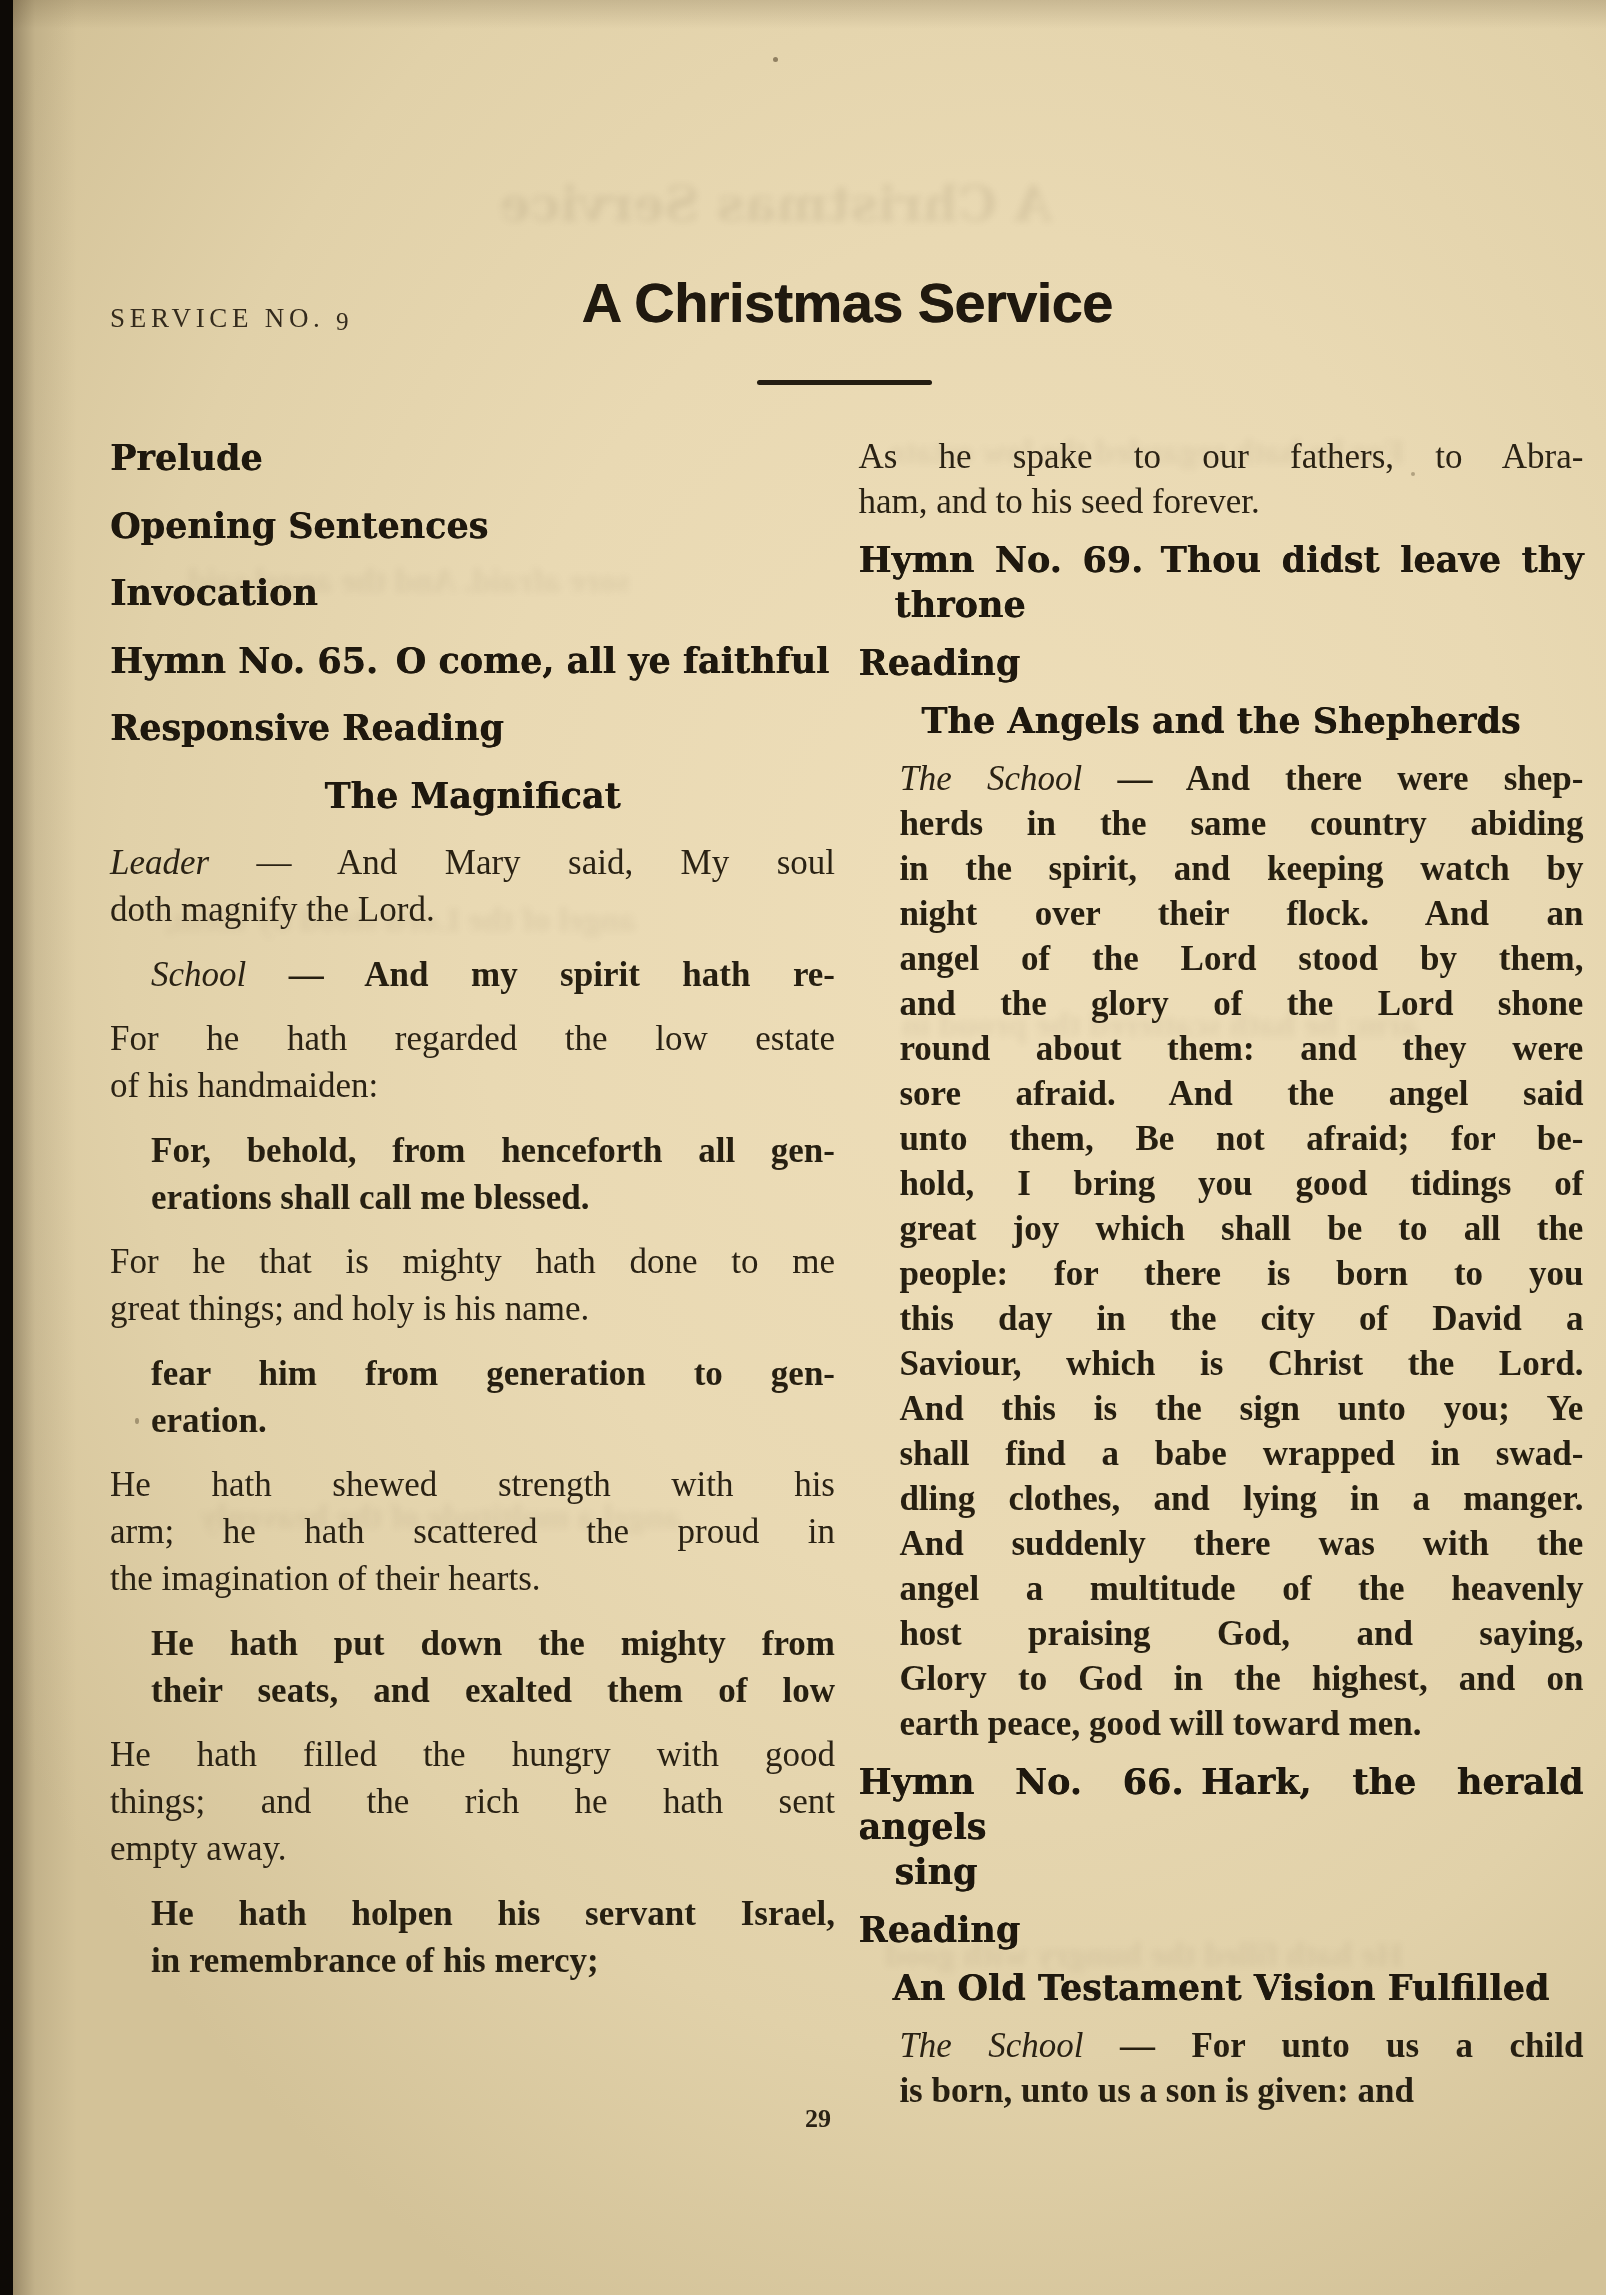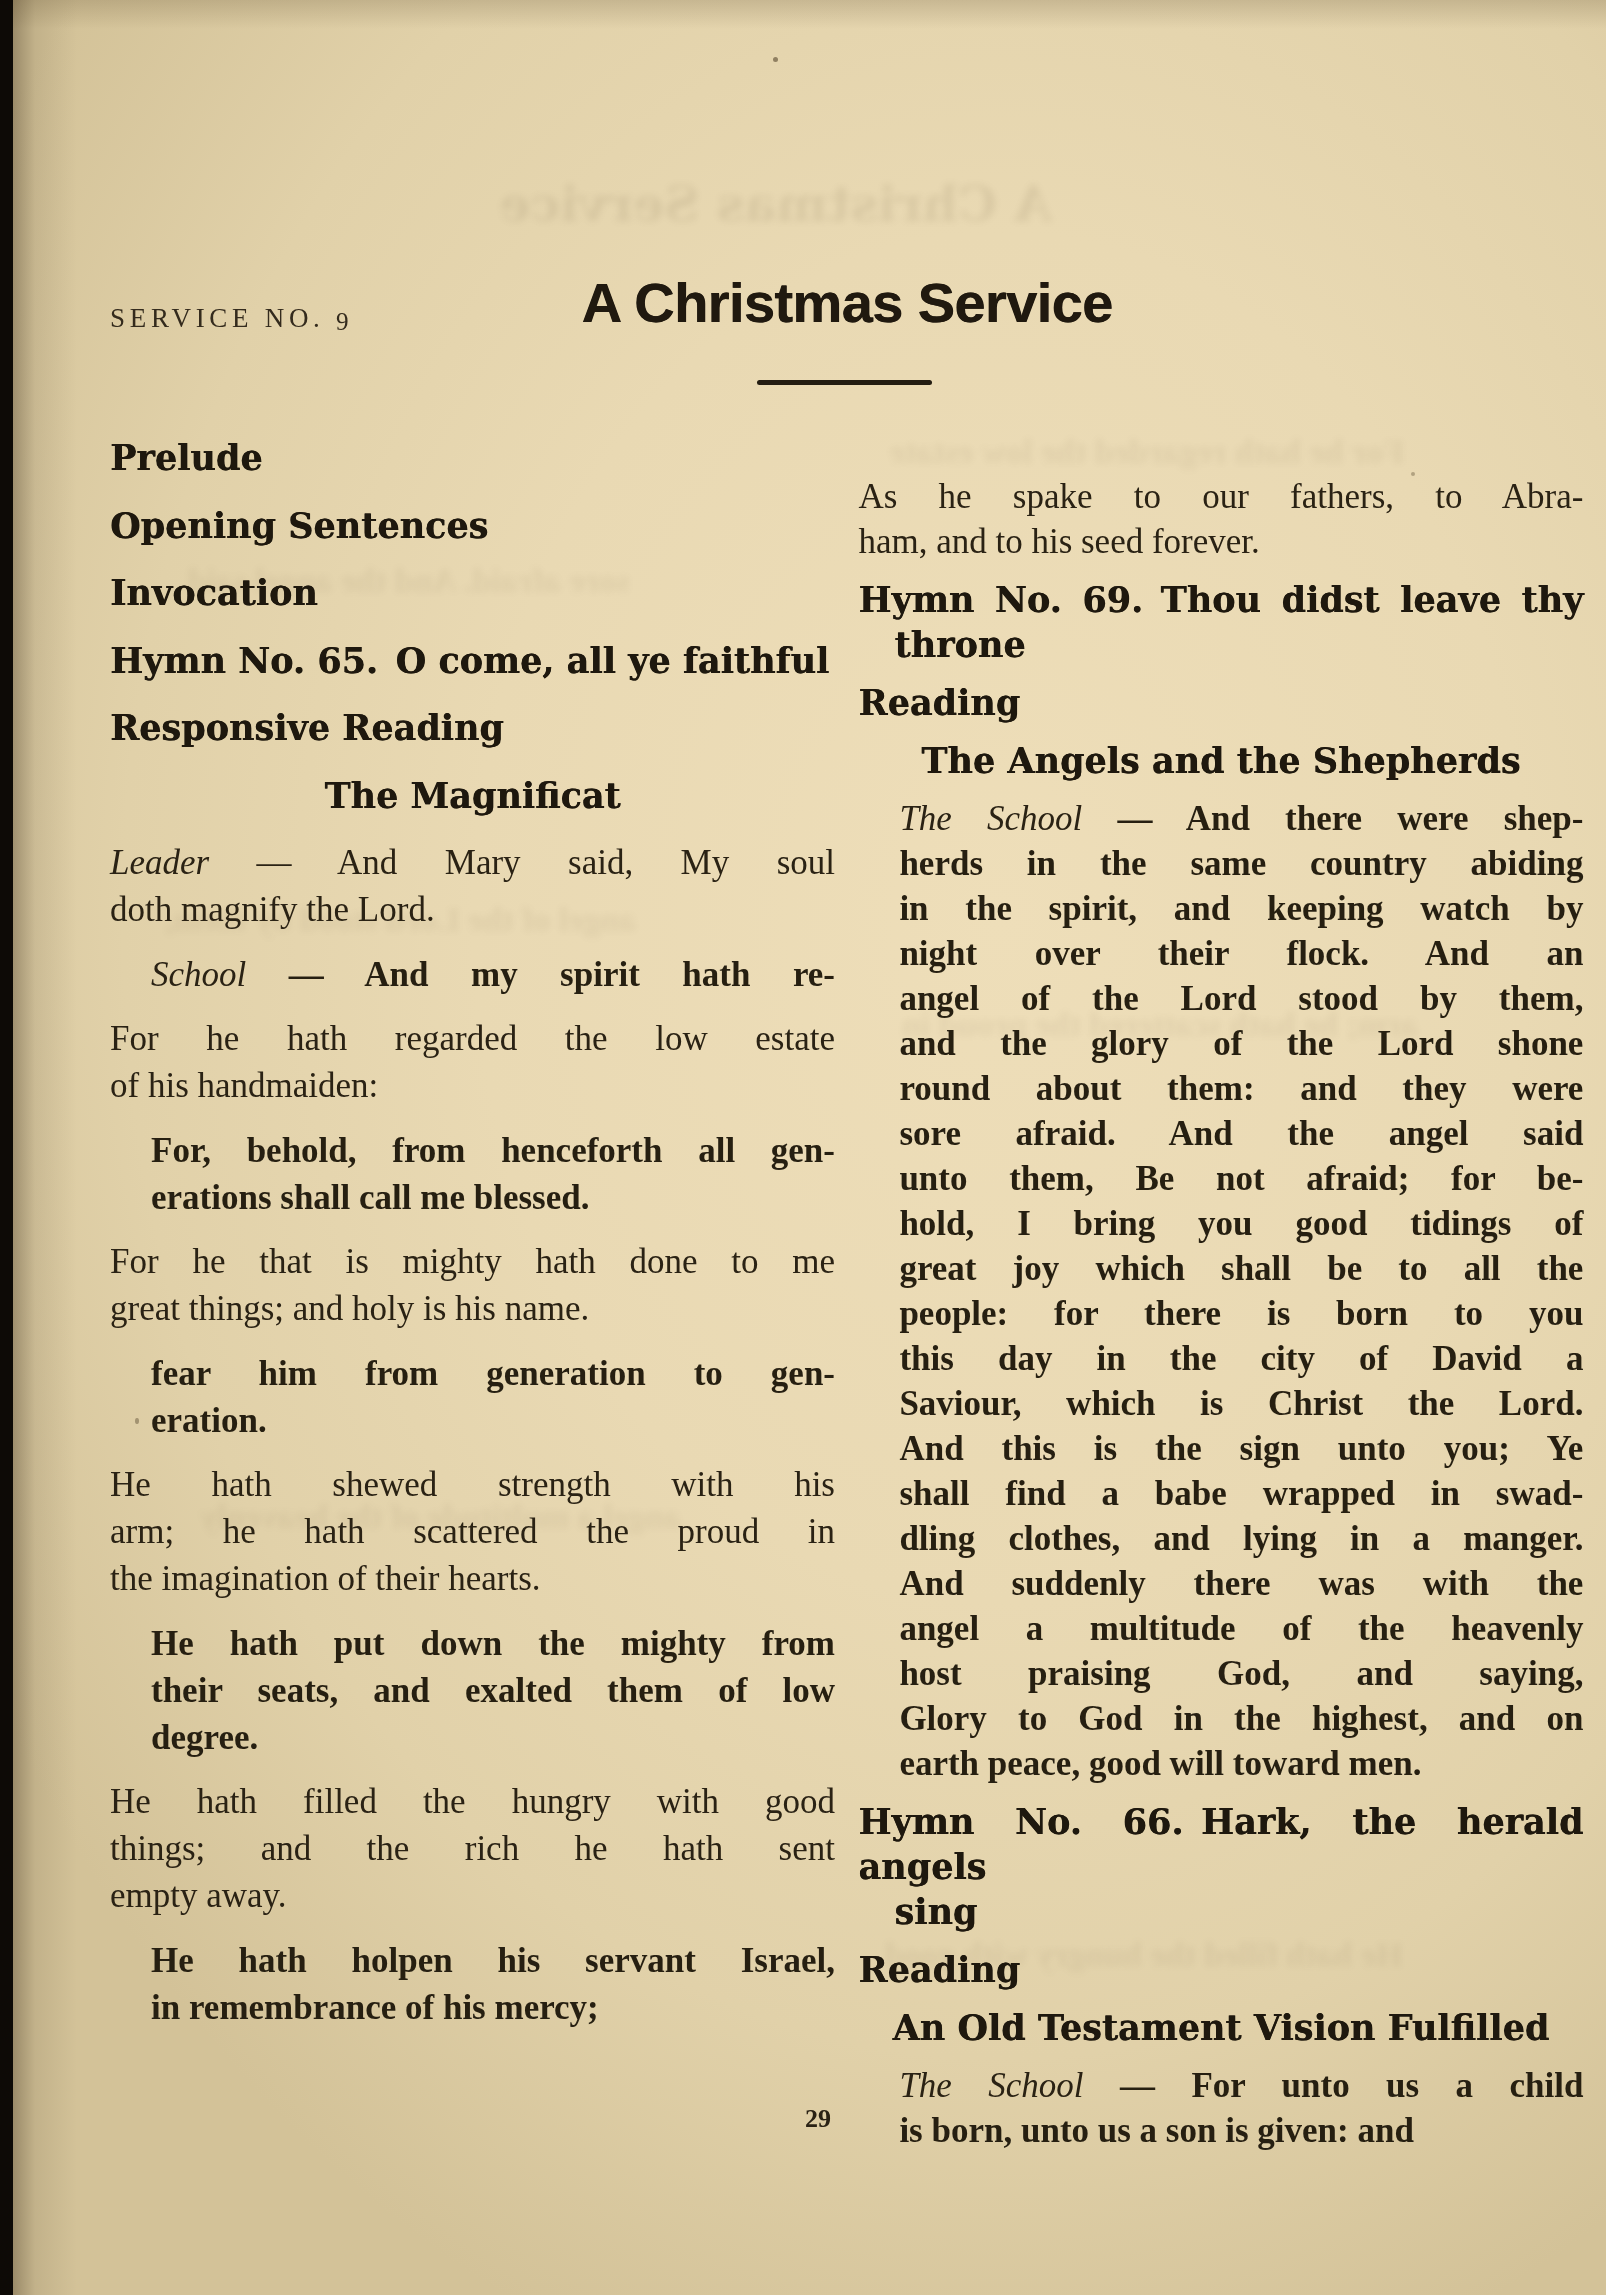--- a/index.html
+++ b/index.html
@@ -30,21 +30,21 @@
   .title-rule{
     position:absolute;left:744px;top:380px;width:175px;height:5.3px;
     background:#241d12;border-radius:2.9px;
   }
   
   .columns{
     position:absolute;left:97px;top:434px;width:1474px;
     display:flex;gap:23.4px;color:#2a2214;
   }
   .col{width:725px;font-size:35px;line-height:47px;}
-  .col-right{line-height:45px;margin-top:40px;}
+  .col-right{line-height:45px;}
   .order{
     font-family:"DejaVu Serif", serif;font-weight:700;color:#1e180e;
     text-shadow:0.4px 0 0 currentColor;margin-bottom:20.5px;
   }
   .col-right .order{margin-bottom:13px;}
   .order.center{text-align:center;}
   .oline.jl{text-align:justify;text-align-last:justify;}
   .oline.hang{padding-left:36px;}
   .para{margin-bottom:17.5px;}
   .col-right .para{margin-bottom:13px;}
@@ -126,21 +126,20 @@
           <div class="line last">eration.</div>
         </div>
         <div class="para">
           <div class="line">He hath shewed strength with his</div>
           <div class="line">arm; he hath scattered the proud in</div>
           <div class="line last">the imagination of their hearts.</div>
         </div>
         <div class="para indent bold">
           <div class="line">He hath put down the mighty from</div>
           <div class="line">their seats, and exalted them of low</div>
-          <div class="line last">degree.</div>
         </div>
         <div class="para">
           <div class="line">He hath filled the hungry with good</div>
           <div class="line">things; and the rich he hath sent</div>
           <div class="line last">empty away.</div>
         </div>
         <div class="para indent bold">
           <div class="line">He hath holpen his servant Israel,</div>
           <div class="line last">in remembrance of his mercy;</div>
         </div>

